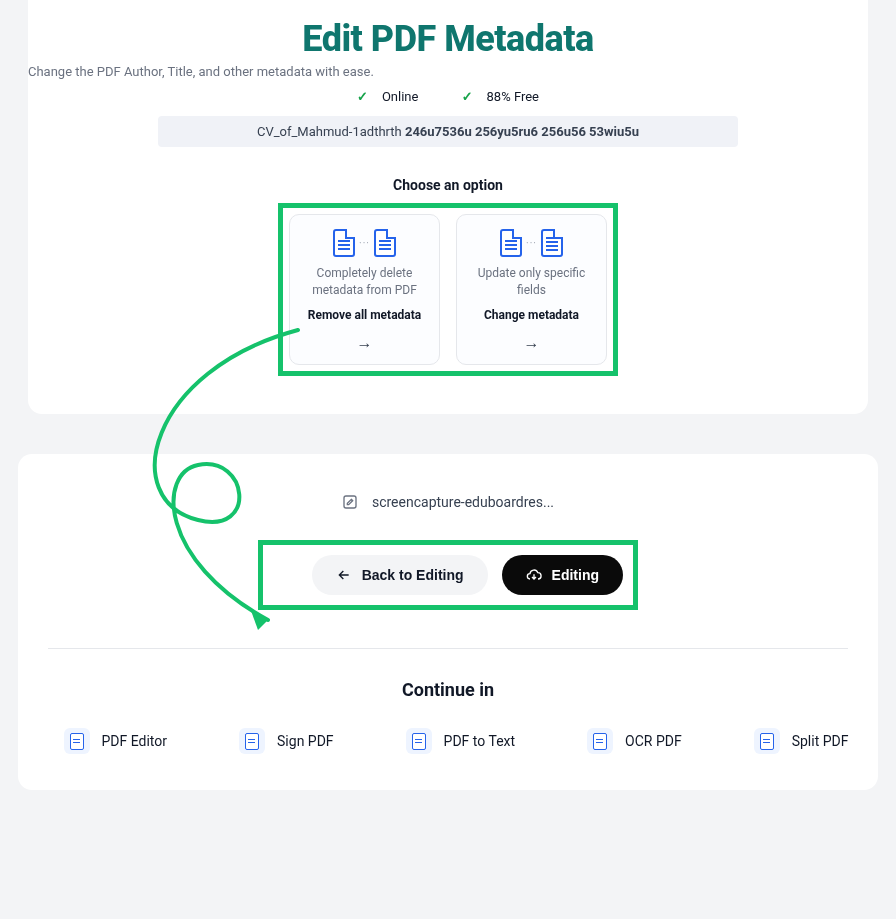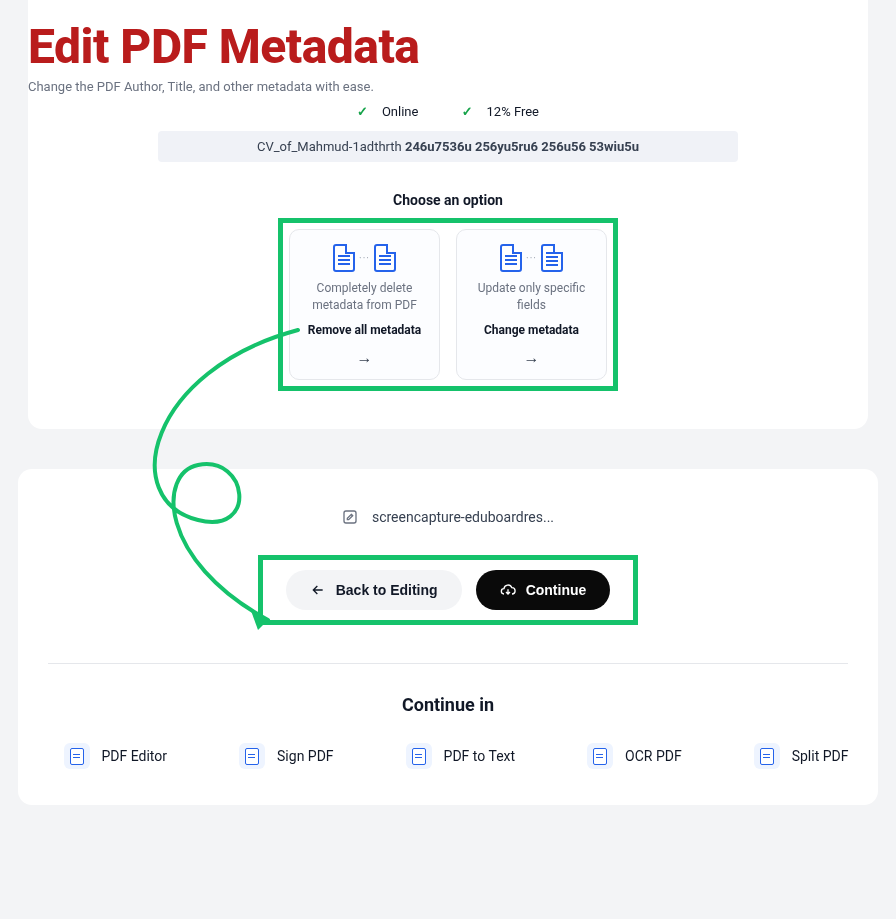--- a/index.html
+++ b/index.html
@@ -10,24 +10,24 @@
     color: #111827;
   }
   .panel-top {
     background: #fff;
     border-radius: 0 0 14px 14px;
     margin: 0 28px 40px 28px;
     padding: 18px 0 38px 0;
     position: relative;
   }
   .page-title {
-    text-align: left;
-    font-size: 48px;
+    text-align: center;
+    font-size: 36px;
     font-weight: 800;
-    color: #b91c1c;
+    color: #0f766e;
     letter-spacing: -0.5px;
   }
   .subtitle {
     color: #6b7280;
     font-size: 13px;
     margin-top: 4px;
   }
   .tags {
     text-align: center;
     margin-top: 10px;
@@ -145,21 +145,21 @@
   }
   .pencil-icon { width: 16px; height: 16px; }
 
   .action-wrap {
     margin: 4px auto;
     width: 380px;
     border: 5px solid #15c26b;
     padding: 10px;
     display: flex;
     gap: 14px;
-    justify-content: center;
+    justify-content: flex-end;
   }
   .btn {
     display: inline-flex; align-items: center; gap: 10px;
     padding: 12px 24px; border-radius: 999px;
     font-size: 14px; font-weight: 600; cursor: pointer;
     border: none;
   }
   .btn-light { background: #f3f4f6; color: #111827; }
   .btn-dark { background: #0a0a0a; color: #fff; }
   .btn svg { width: 16px; height: 16px; }
@@ -188,21 +188,21 @@
   .center { display: flex; justify-content: center; }
 </style>
 </head>
 <body>
 
 <div class="panel-top">
   <h1 class="page-title">Edit PDF Metadata</h1>
   <p class="subtitle">Change the PDF Author, Title, and other metadata with ease.</p>
   <div class="tags">
     <span><span class="check">✓</span><span>Online</span></span>
-    <span><span class="check">✓</span><span>12% Free</span></span>
+    <span><span class="check">✓</span><span>88% Free</span></span>
   </div>
   <div class="filename-bar">
     <span>CV_of_Mahmud-1adthrth</span>
     <b>246u7536u 256yu5ru6 256u56 53wiu5u</b>
   </div>
   <div class="choose-heading">Choose an option</div>
 
   <div class="options-wrap">
     <div class="option-card">
       <div class="option-icons">
@@ -247,21 +247,21 @@
       <svg viewBox="0 0 24 24" fill="none" stroke="currentColor" stroke-width="2">
           <path d="M19 12H5M11 6l-6 6 6 6"></path>
         </svg>
       <span>Back to Editing</span>
     </button>
     <button class="btn btn-dark">
       <svg viewBox="0 0 24 24" fill="none" stroke="currentColor" stroke-width="2">
           <path d="M6 18a4 4 0 0 1 0-8 6 6 0 0 1 11.6-1.6A4.5 4.5 0 0 1 18 18"></path>
           <path d="M12 11v7M9 15l3 3 3-3"></path>
         </svg>
-      <span>Continue</span>
+      <span>Editing</span>
     </button>
   </div>
 
   <div class="divider"></div>
   <div class="continue-heading">Continue in</div>
 
   <div class="tools-row">
     <div class="tool">
       <span class="tool-icon">
           <span class="mini-doc"></span>

